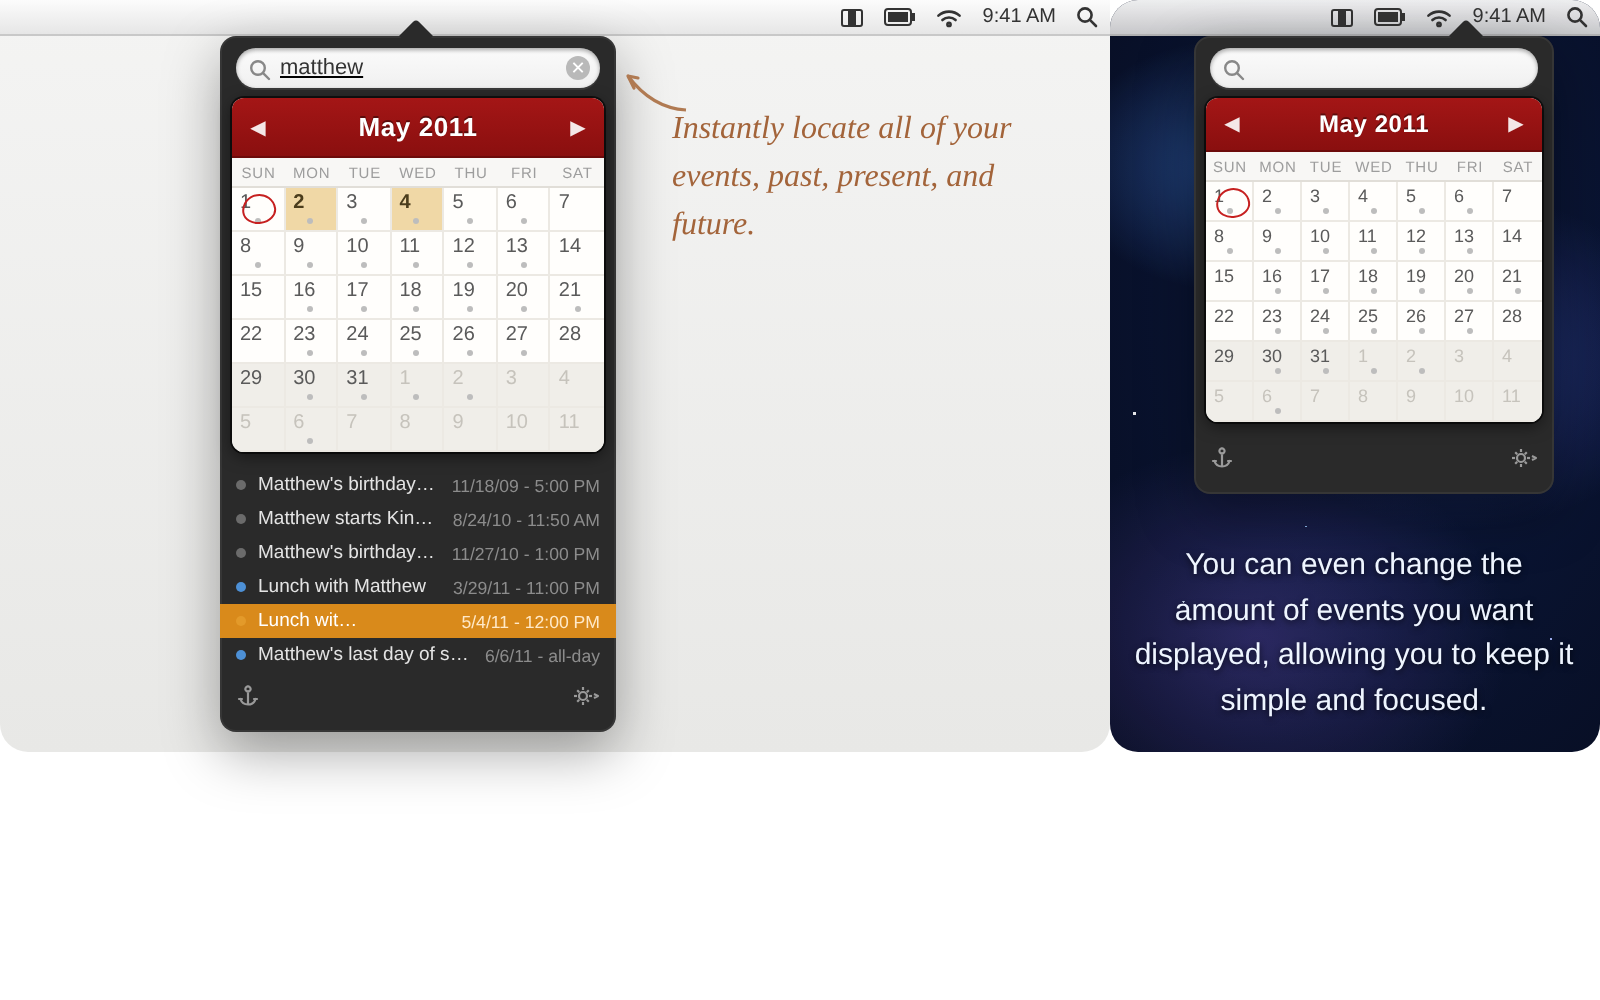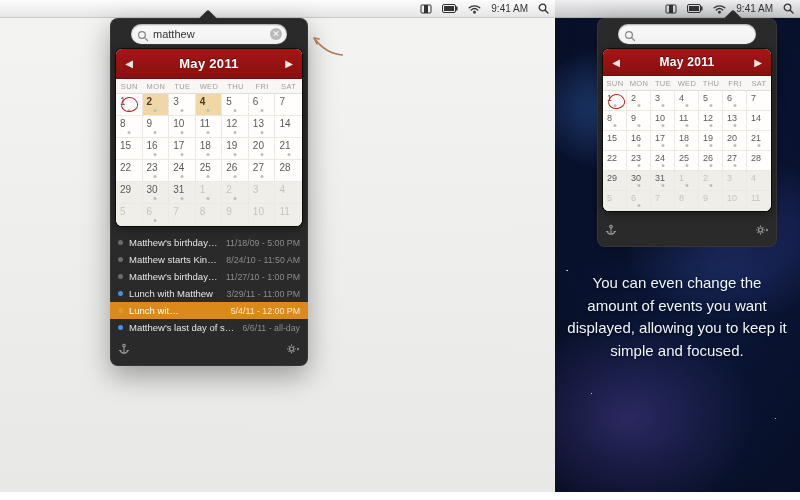--- a/index.html
+++ b/index.html
@@ -1,17 +1,17 @@
 <!DOCTYPE html>
 <html><head>
 <meta charset="utf-8">
 <style>
   * { margin:0; padding:0; box-sizing:border-box; font-family: "Lucida Grande","Helvetica Neue",Arial,sans-serif; -webkit-font-smoothing:antialiased; }
   body { width:800px; height:500px; overflow:hidden; position:relative; }
-  .pane { position:absolute; top:0; height:492px; }
+  .pane { position:absolute; top:0; height:376px;border-radius:14px; }
   .left-pane { left:0; width:555px; background:linear-gradient(180deg,#f4f4f3,#e8e8e6); }
   .right-pane { left:555px; width:245px; background:radial-gradient(ellipse at 60% 40%, #0b1a38 0%, #0a1535 35%, #070d21 100%); overflow:hidden; }
   .stars { position:absolute; inset:0; background:
     radial-gradient(1px 1px at 20% 30%,#bcd 50%,transparent 51%),
     radial-gradient(1px 1px at 70% 20%,#ffffff 50%,transparent 51%),
     radial-gradient(1px 1px at 40% 70%,#9cf 50%,transparent 51%),
     radial-gradient(1px 1px at 80% 60%,#fff 50%,transparent 51%),
     radial-gradient(1px 1px at 15% 80%,#cde 50%,transparent 51%),
     radial-gradient(1px 1px at 55% 50%,#fff 50%,transparent 51%),
     radial-gradient(1px 1px at 90% 85%,#abf 50%,transparent 51%),
@@ -34,21 +34,21 @@
   .menubar svg { display:block; }
   .menubar .time { font-weight:500; }
 
   
   .popover { position:absolute; width:198px; border-radius:8px; background:#2a2a2a; box-shadow:0 10px 28px rgba(0,0,0,0.35), inset 0 0 0 1px rgba(255,255,255,0.06); overflow:visible; }
   .popover.left { top:18px; left:110px; }
   .popover.right{ top:18px; left:42px; width:180px; }
   .arrow-tip { position:absolute; top:-6px; left:92px; width:12px; height:12px; background:#2a2a2a; transform:rotate(45deg); border-radius:2px 0 0 0; }
   .popover.right .arrow-tip { left:130px; }
 
-  .search-wrap { padding:6px 21px 5px; }
+  .search-wrap { padding:6px 8px 5px;text-decoration:underline; }
   .search { position:relative; height:20px; border-radius:10px; background:linear-gradient(#fbfbfb,#f0f0f0); box-shadow:inset 0 1px 2px rgba(0,0,0,0.35), 0 1px 0 rgba(255,255,255,0.08); padding:0 22px 0 22px; display:flex; align-items:center; }
   .search .mag { position:absolute; left:6px; top:4px; }
   .search .clear { position:absolute; right:5px; top:4px; width:12px; height:12px; border-radius:6px; background:#b9b9b9; color:#fff; font-size:9px; line-height:12px; text-align:center; cursor:pointer; }
   .search input { border:none; outline:none; background:transparent; font-size:11px; color:#333; width:100%; }
 
   .cal-card { margin:0 6px 6px; border-radius:6px; overflow:hidden; box-shadow:0 2px 8px rgba(0,0,0,0.5), 0 0 0 1px rgba(0,0,0,0.6); background:#fff;}
   .cal-head { height:30px; background:linear-gradient(#a41616,#8a0f0f); color:#fff; display:flex; align-items:center; justify-content:space-between; padding:0 6px; position:relative; border-bottom:1px solid #6d0b0b; }
   .cal-head .title { font-size:13px; text-shadow:0 -1px 0 rgba(0,0,0,0.4); font-weight:700; letter-spacing:0.3px;}
   .cal-nav { color:#fff; opacity:0.9; width:14px; text-align:center; font-size:10px; cursor:pointer;}
 
@@ -250,20 +250,21 @@
             </g>
             <path d="M11 5 L13 6 L11 7" fill="none" stroke="#9a9a9a" stroke-width="1" stroke-linejoin="round"></path>
           </svg></span>
     </div>
   </div>
 
   <svg class="arrow-svg" width="40" height="30">
     <path d="M35 25 Q 18 24 6 8" fill="none" stroke="#b07a52" stroke-width="1.6"></path>
     <path d="M6 8 L11 9 M6 8 L9 14" fill="none" stroke="#b07a52" stroke-width="1.6" stroke-linecap="round"></path>
   </svg>
+  <div class="callout left-c">Instantly locate all of your events, past, present, and future.</div>
 </div>
 
 <div class="pane right-pane">
   <div class="stars"></div>
   <div class="nebula"></div>
 
   <div class="menubar">
     <span>
         <svg width="12" height="10">
           <rect x="1" y="1" width="10" height="8" rx="1" fill="none" stroke="#333" stroke-width="1"></rect>

